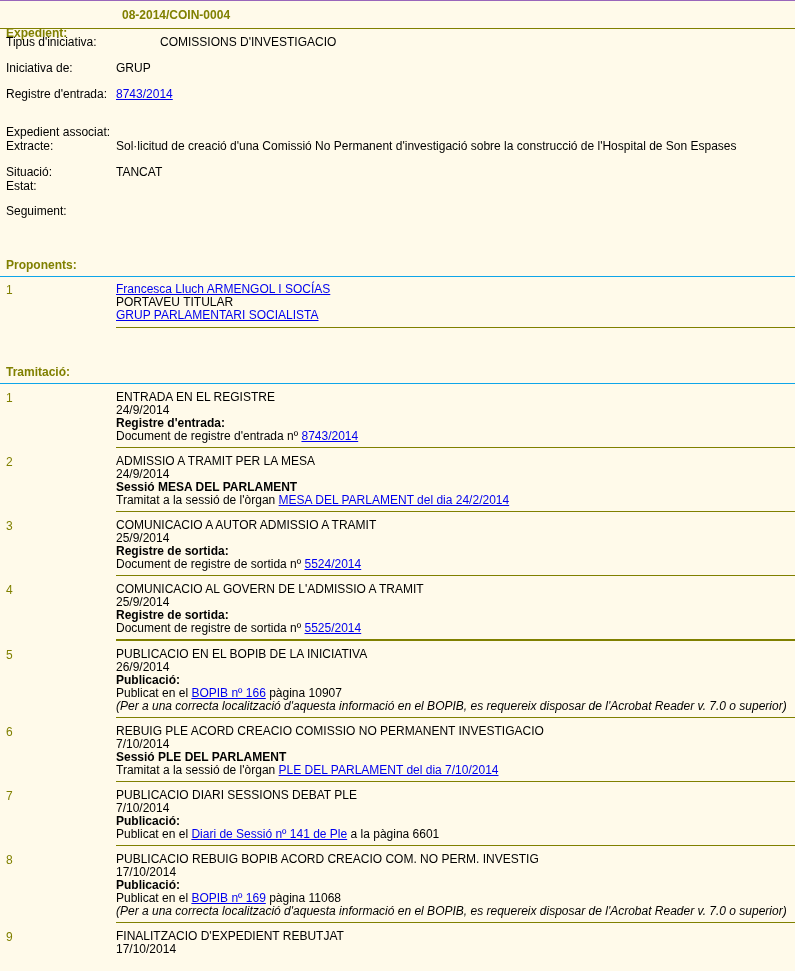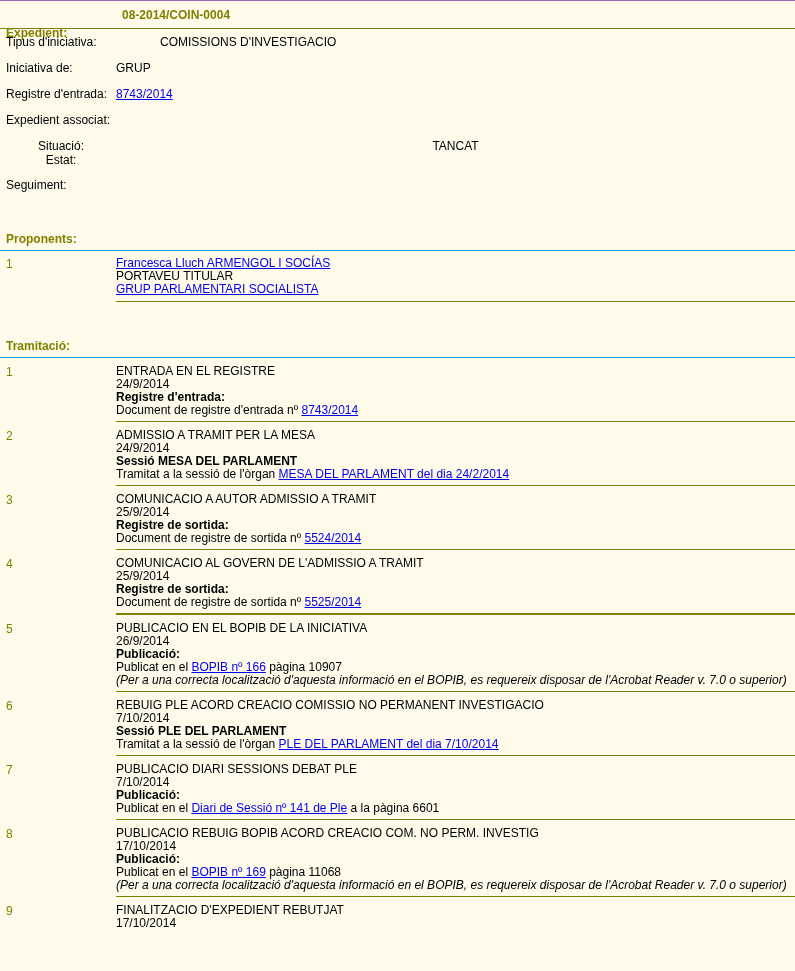--- a/index.html
+++ b/index.html
@@ -49,25 +49,29 @@
     <span class="val">COMISSIONS D'INVESTIGACIO</span>
   </div>
   <div class="field" style="height:26px;">
     <span class="lbl">Iniciativa de:</span>
     <span class="val">GRUP</span>
   </div>
   <div class="field" style="height:26px;">
     <span class="lbl">Registre d'entrada:</span>
     <span class="val"><a href="#">8743/2014</a></span>
   </div>
-  <div class="field" style="height:26px;">
+  <div class="field" style="height:26px;align-items:flex-end;">
     <span class="lbl">Expedient associat:</span>
     <span class="val"></span>
   </div>
-  <div class="field" style="height:39px;text-align:center;">
+  <div class="field" style="height:26px;">
+    <span class="lbl">Extracte:</span>
+    <span class="val">Sol·licitud de creació d'una Comissió No Permanent d'investigació sobre la construcció de l'Hospital de Son Espases</span>
+  </div>
+  <div class="field" style="height:39px;">
     <span class="lbl">
       <span>Situació:</span><br>
       <span>Estat:</span>
     </span>
     <span class="val">TANCAT</span>
   </div>
   <div class="field" style="height:50px;">
     <span class="lbl">Seguiment:</span>
     <span class="val"></span>
   </div>

